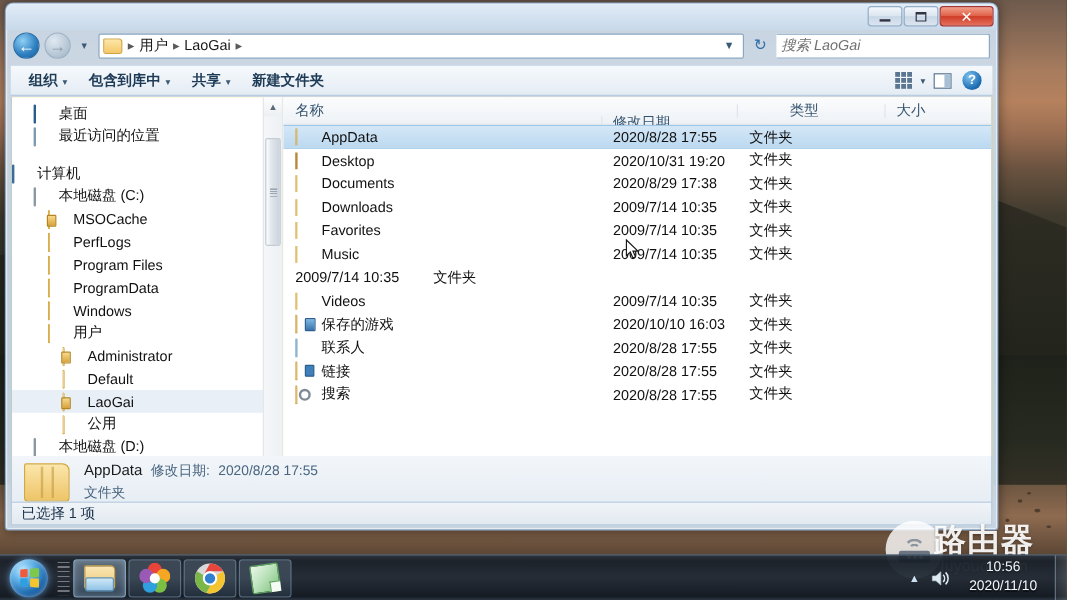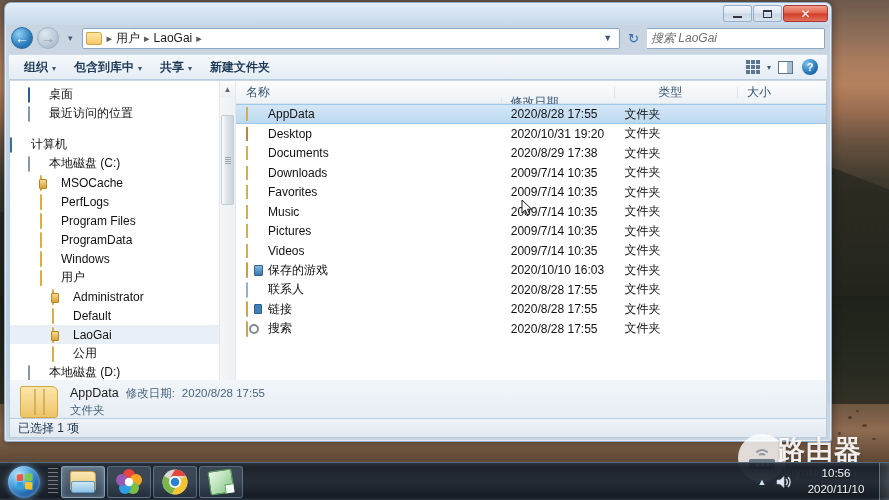--- a/index.html
+++ b/index.html
@@ -722,24 +722,20 @@
           <div class="row">
             <div class="cell name">
               <span class="ico"><span class="folder"></span></span>
               <span>Music</span>
             </div>
             <div class="cell date">2009/7/14 10:35</div>
             <div class="cell type">文件夹</div>
             <div class="cell size"></div>
           </div>
           <div class="row">
-            <div class="cell name">
-              <span class="ico"><span class="folder"></span></span>
-              <span>Pictures</span>
-            </div>
             <div class="cell date">2009/7/14 10:35</div>
             <div class="cell type">文件夹</div>
             <div class="cell size"></div>
           </div>
           <div class="row">
             <div class="cell name">
               <span class="ico"><span class="folder"></span></span>
               <span>Videos</span>
             </div>
             <div class="cell date">2009/7/14 10:35</div>

